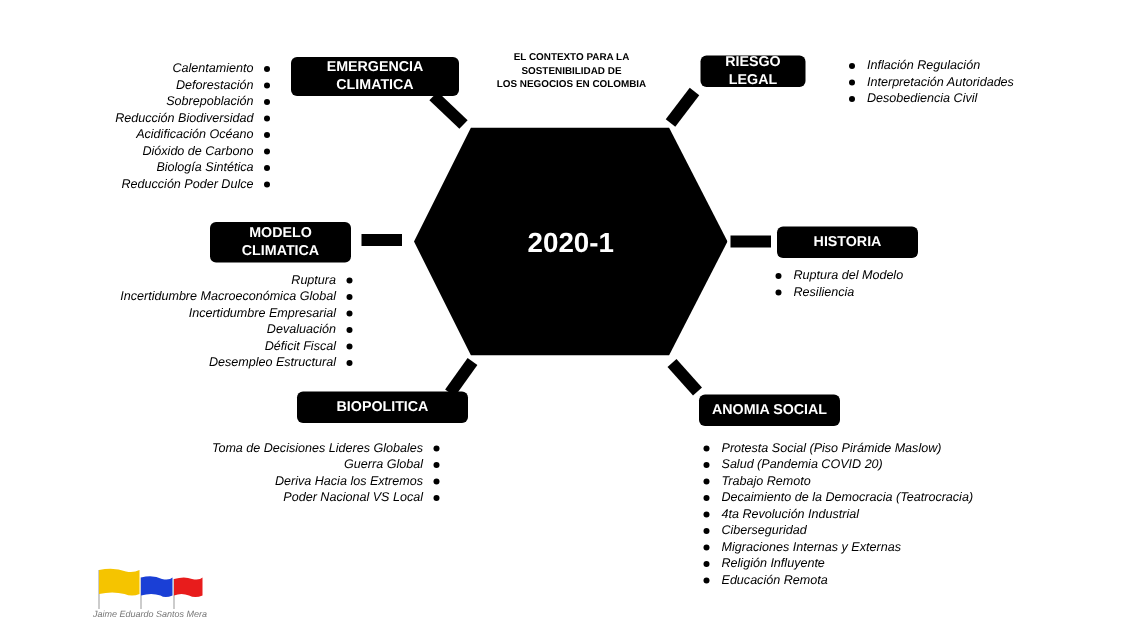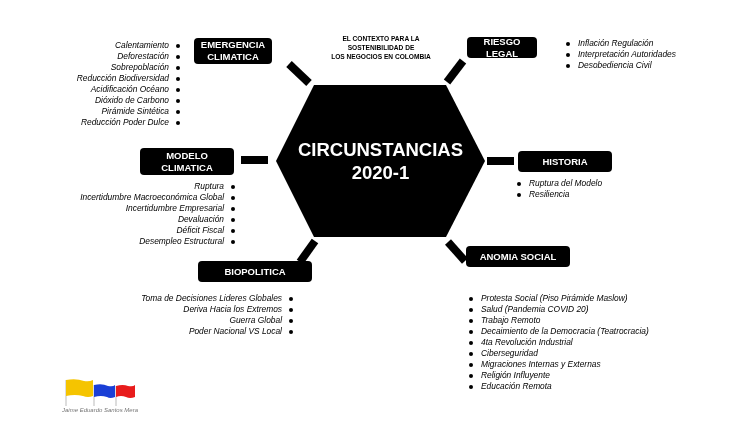--- a/index.html
+++ b/index.html
@@ -32,34 +32,33 @@
 <div class="subtitle">
   <div>EL CONTEXTO PARA LA</div>
   <div>SOSTENIBILIDAD DE</div>
   <div>LOS NEGOCIOS EN COLOMBIA</div>
 </div>
 
 <svg class="hex" viewBox="0 0 209 152">
   <polygon points="0,76 38,0 170,0 209,76 170,152 38,152" fill="#000"></polygon>
 </svg>
 <div class="hex-text">
-  <div>CIRCUNSTANCIAS</div>
   <div>2020-1</div>
 </div>
 
 <svg class="abs" style="left:0;top:0;width:750px;height:421px;pointer-events:none">
   <line x1="289" y1="64" x2="309" y2="83" stroke="#000" stroke-width="8"></line>
   <line x1="463" y1="61" x2="447" y2="82" stroke="#000" stroke-width="8"></line>
   <line x1="300" y1="262" x2="315" y2="241" stroke="#000" stroke-width="8"></line>
   <line x1="448" y1="242" x2="465" y2="261" stroke="#000" stroke-width="8"></line>
 </svg>
 <div class="bar" style="left:241px;top:156px;width:27px;height:8px"></div>
 <div class="bar" style="left:487px;top:157px;width:27px;height:8px"></div>
 
-<div class="box" style="left:194px;top:38px;width:78px;height:26px">
+<div class="box" style="left:194px;top:38px;width:112px;height:26px">
   <div>
     <span>EMERGENCIA</span>
     <span>CLIMATICA</span>
   </div>
 </div>
 <ul class="list right" style="right:570px;top:40px">
   <li>
       <span>Calentamiento</span>
       <span class="dot"></span>
     </li>
@@ -77,21 +76,21 @@
     </li>
   <li>
       <span>Acidificación Océano</span>
       <span class="dot"></span>
     </li>
   <li>
       <span>Dióxido de Carbono</span>
       <span class="dot"></span>
     </li>
   <li>
-      <span>Pirámide Sintética</span>
+      <span>Biología Sintética</span>
       <span class="dot"></span>
     </li>
   <li>
       <span>Reducción Poder Dulce</span>
       <span class="dot"></span>
     </li>
 </ul>
 
 <div class="box" style="left:467px;top:37px;width:70px;height:21px">
   <span>RIESGO LEGAL</span>
@@ -160,34 +159,34 @@
 
 <div class="box" style="left:198px;top:261px;width:114px;height:21px">
   <span>BIOPOLITICA</span>
 </div>
 <ul class="list right" style="right:457px;top:293px">
   <li>
       <span>Toma de Decisiones Lideres Globales</span>
       <span class="dot"></span>
     </li>
   <li>
+      <span>Guerra Global</span>
+      <span class="dot"></span>
+    </li>
+  <li>
       <span>Deriva Hacia los Extremos</span>
       <span class="dot"></span>
     </li>
   <li>
-      <span>Guerra Global</span>
-      <span class="dot"></span>
-    </li>
-  <li>
       <span>Poder Nacional VS Local</span>
       <span class="dot"></span>
     </li>
 </ul>
 
-<div class="box" style="left:466px;top:246px;width:104px;height:21px">
+<div class="box" style="left:466px;top:263px;width:94px;height:21px">
   <span>ANOMIA SOCIAL</span>
 </div>
 <ul class="list left" style="left:469px;top:293px">
   <li>
       <span class="dot"></span>
       <span>Protesta Social (Piso Pirámide Maslow)</span>
     </li>
   <li>
       <span class="dot"></span>
       <span>Salud (Pandemia COVID 20)</span>

